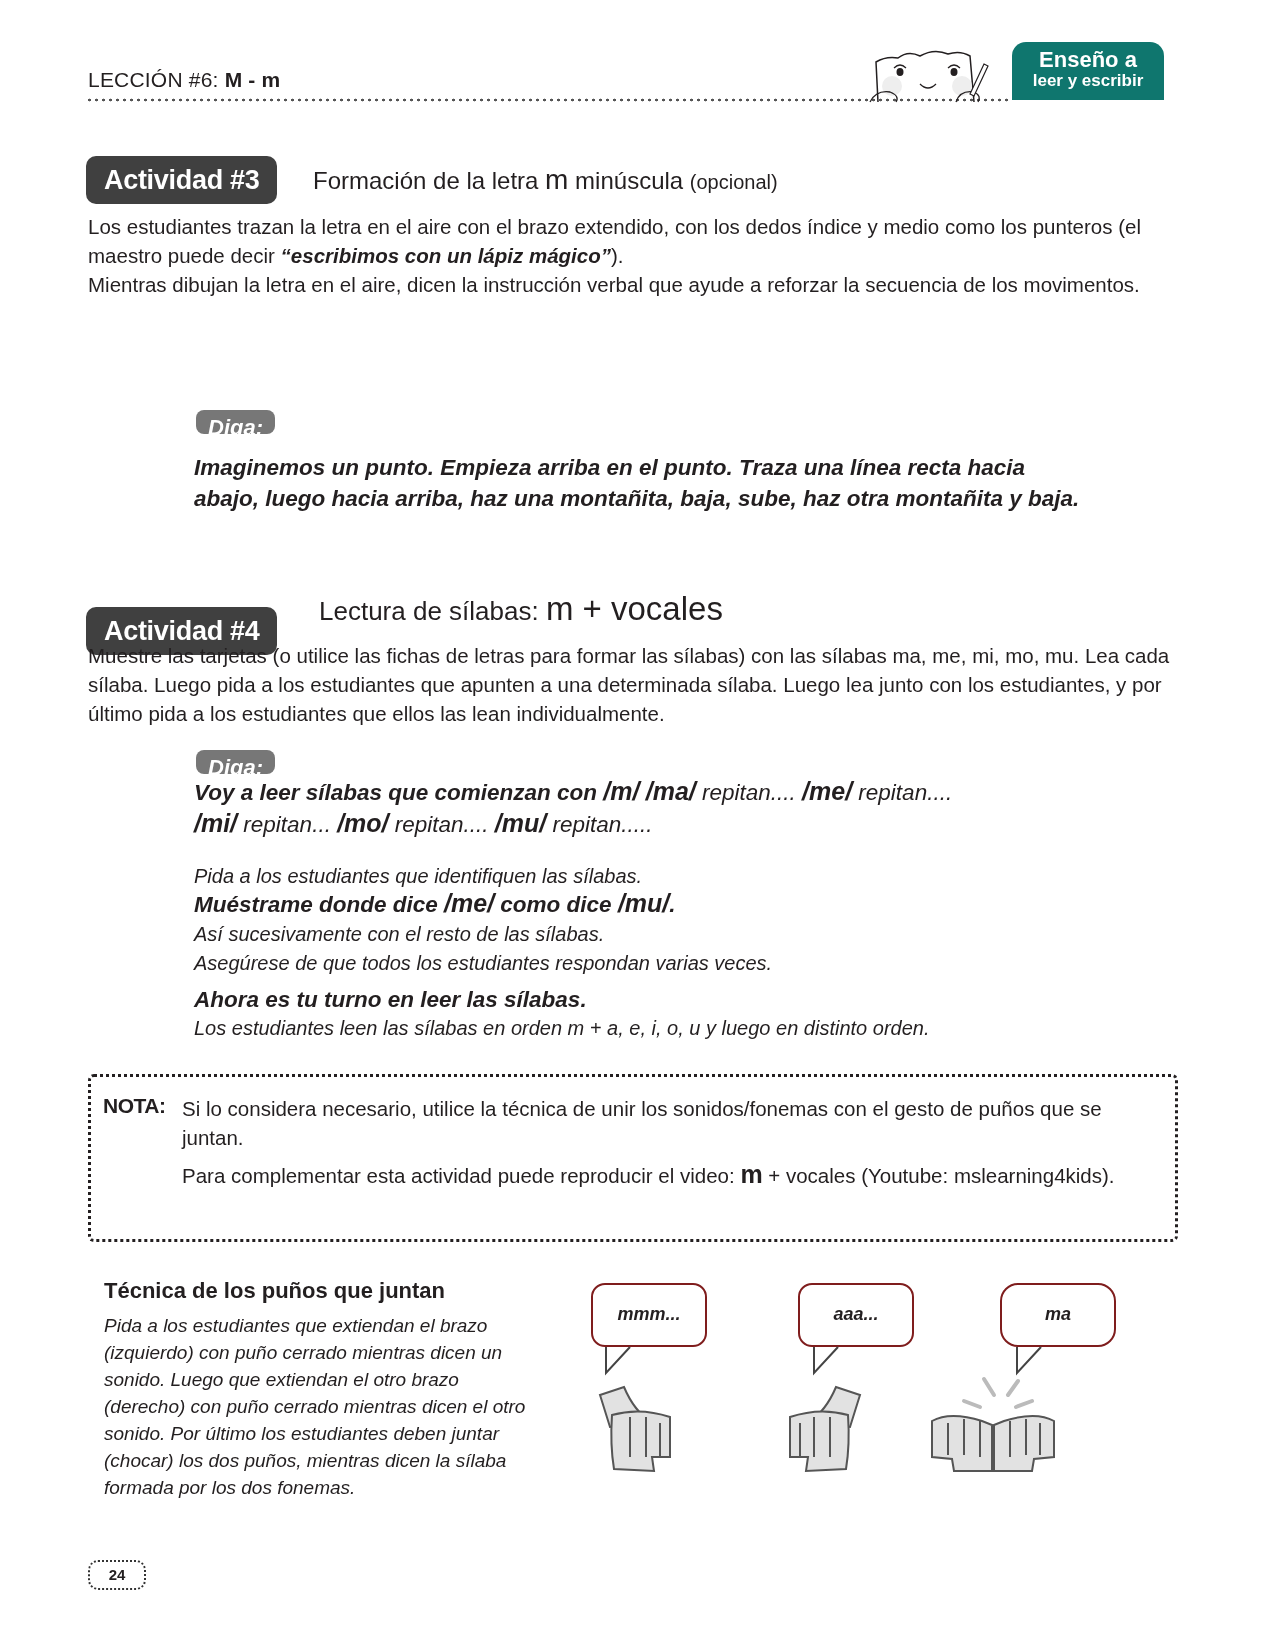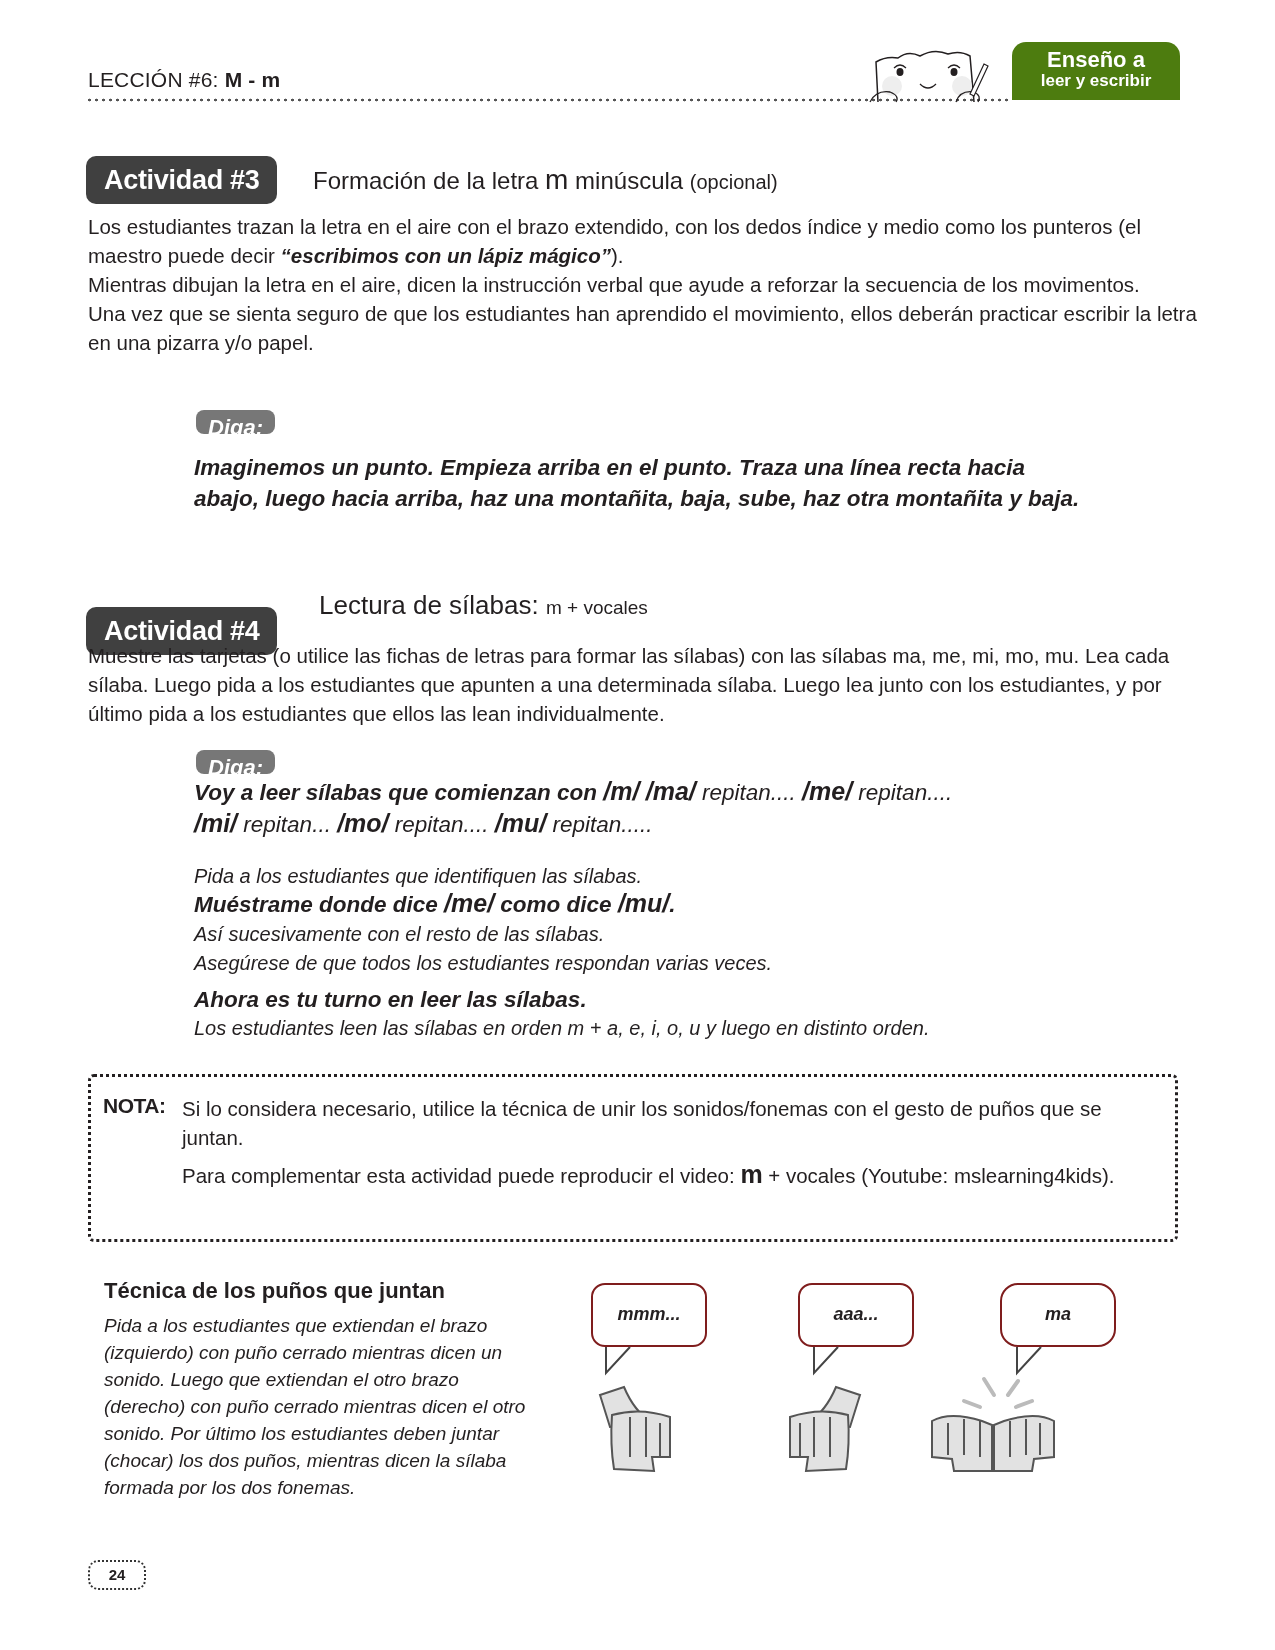--- a/index.html
+++ b/index.html
@@ -6,21 +6,21 @@
     body { width: 1275px; height: 1650px; position: relative; overflow: hidden;
            font-family: "Liberation Sans", "DejaVu Sans", sans-serif; color: #231f20; }
     .abs { position: absolute; }
 
     
     .lesson { left: 88px; top: 68px; font-size: 21px; letter-spacing: 0.2px; }
     .lesson b { font-weight: bold; }
     .header-dots { left: 86px; top: 98px; width: 926px; height: 4px;
       background-image: radial-gradient(circle, #555 1.3px, transparent 1.6px);
       background-size: 7px 4px; background-repeat: repeat-x; }
-    .brand { left: 1012px; top: 42px; width: 168px; height: 58px; background: #4d7c0f;
+    .brand { left: 1012px; top: 42px; width: 152px; height: 58px; background: #0f766e;
       border-radius: 14px 14px 0 0; color: #fff; text-align: center; }
     .brand .l1 { font-size: 22px; font-weight: bold; line-height: 24px; margin-top: 6px; }
     .brand .l2 { font-size: 17px; font-weight: bold; line-height: 18px; }
     .mascot { left: 856px; top: 42px; width: 150px; height: 62px; }
 
     
     .act-badge { background: #404040; color: #fff; border-radius: 10px; font-weight: bold;
       font-size: 27px; padding: 0 18px; height: 48px; line-height: 48px; letter-spacing: -0.3px; }
     .act-title { font-size: 24px; }
     .act-title .big { font-size: 28px; }
@@ -79,32 +79,31 @@
 </div>
 
 <div class="abs act-badge" style="left:86px; top:156px;">Actividad #3</div>
 <div class="abs act-title" style="left:313px; top:164px;">
   <span>Formación de la letra </span><span class="big">m</span><span> minúscula </span><span class="small">(opcional)</span>
 </div>
 
 <div class="abs para" style="top:212px;">
   <div><span>Los estudiantes trazan la letra en el aire con el brazo extendido, con los dedos índice y medio como los punteros (el maestro puede decir </span><b><i>“escribimos con un lápiz mágico”</i></b><span>).</span></div>
   <div>Mientras dibujan la letra en el aire, dicen la instrucción verbal que ayude a reforzar la secuencia de los movimentos.</div>
-  <div>Una vez que se sienta seguro de que los estudiantes han aprendido el movimiento, ellos deberán practicar escribir la letra en una pizarra y/o papel.</div>
 </div>
 
 <div class="abs diga" style="left:196px; top:410px;">Diga:</div>
 <div class="abs say-bold" style="left:194px; top:452px; width:1000px;">
   <div>Imaginemos un punto. Empieza arriba en el punto. Traza una línea recta hacia</div>
   <div>abajo, luego hacia arriba, haz una montañita, baja, sube, haz otra montañita y baja.</div>
 </div>
 
 <div class="abs act-badge" style="left:86px; top:582px;margin-top:25px;">Actividad #4</div>
 <div class="abs act-title" style="left:319px; top:590px; font-size:26px;">
-  <span>Lectura de sílabas: </span><span style="font-size:19px;">m + vocales</span>
+  <span>Lectura de sílabas: </span><span style="font-size:33px;">m + vocales</span>
 </div>
 
 <div class="abs para" style="top:641px;">Muestre las tarjetas (o utilice las fichas de letras para formar las sílabas) con las sílabas ma, me, mi, mo, mu. Lea cada sílaba. Luego pida a los estudiantes que apunten a una determinada sílaba. Luego lea junto con los estudiantes, y por último pida a los estudiantes que ellos las lean individualmente.</div>
 
 <div class="abs diga" style="left:196px; top:750px;">Diga:</div>
 
 <div class="abs say-bold" style="left:194px; top:776px; width:1000px; font-weight:normal;">
   <div><b>Voy a leer sílabas que comienzan con </b><span class="slash">/m/</span> <span class="slash">/ma/</span><span> repitan.... </span><span class="slash">/me/</span><span> repitan....</span></div>
   <div><span class="slash">/mi/</span><span> repitan... </span><span class="slash">/mo/</span><span> repitan.... </span><span class="slash">/mu/</span><span> repitan.....</span></div>
 </div>

